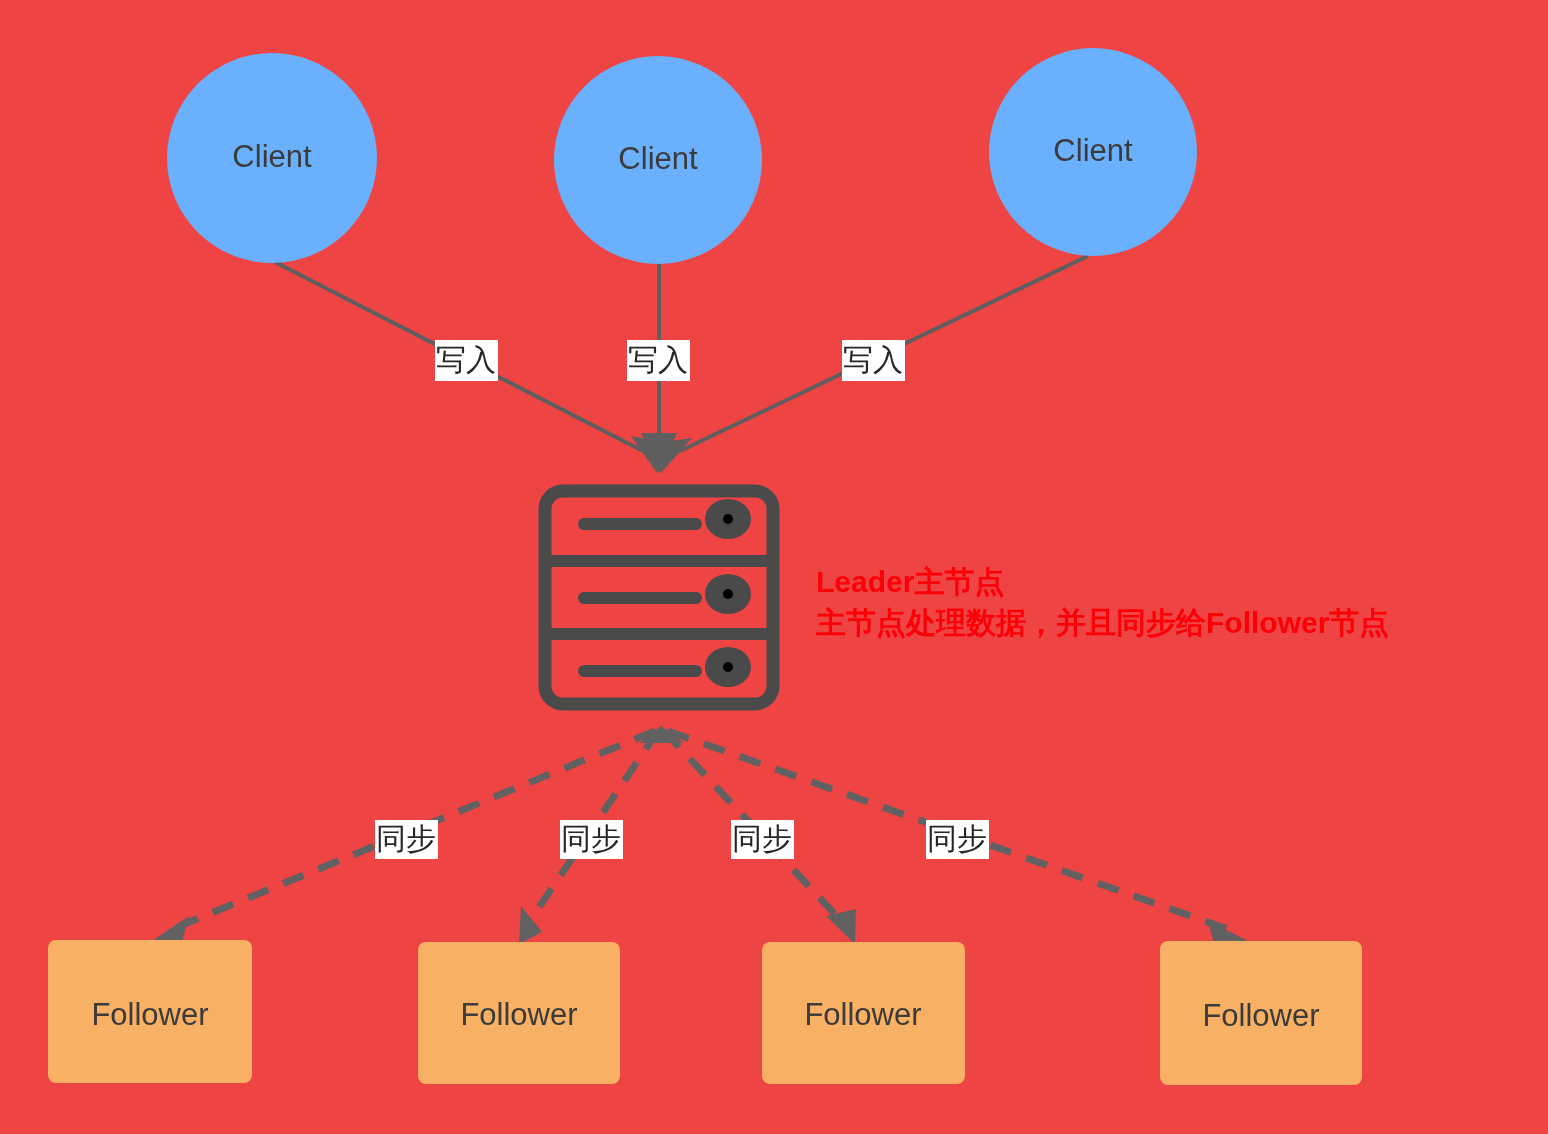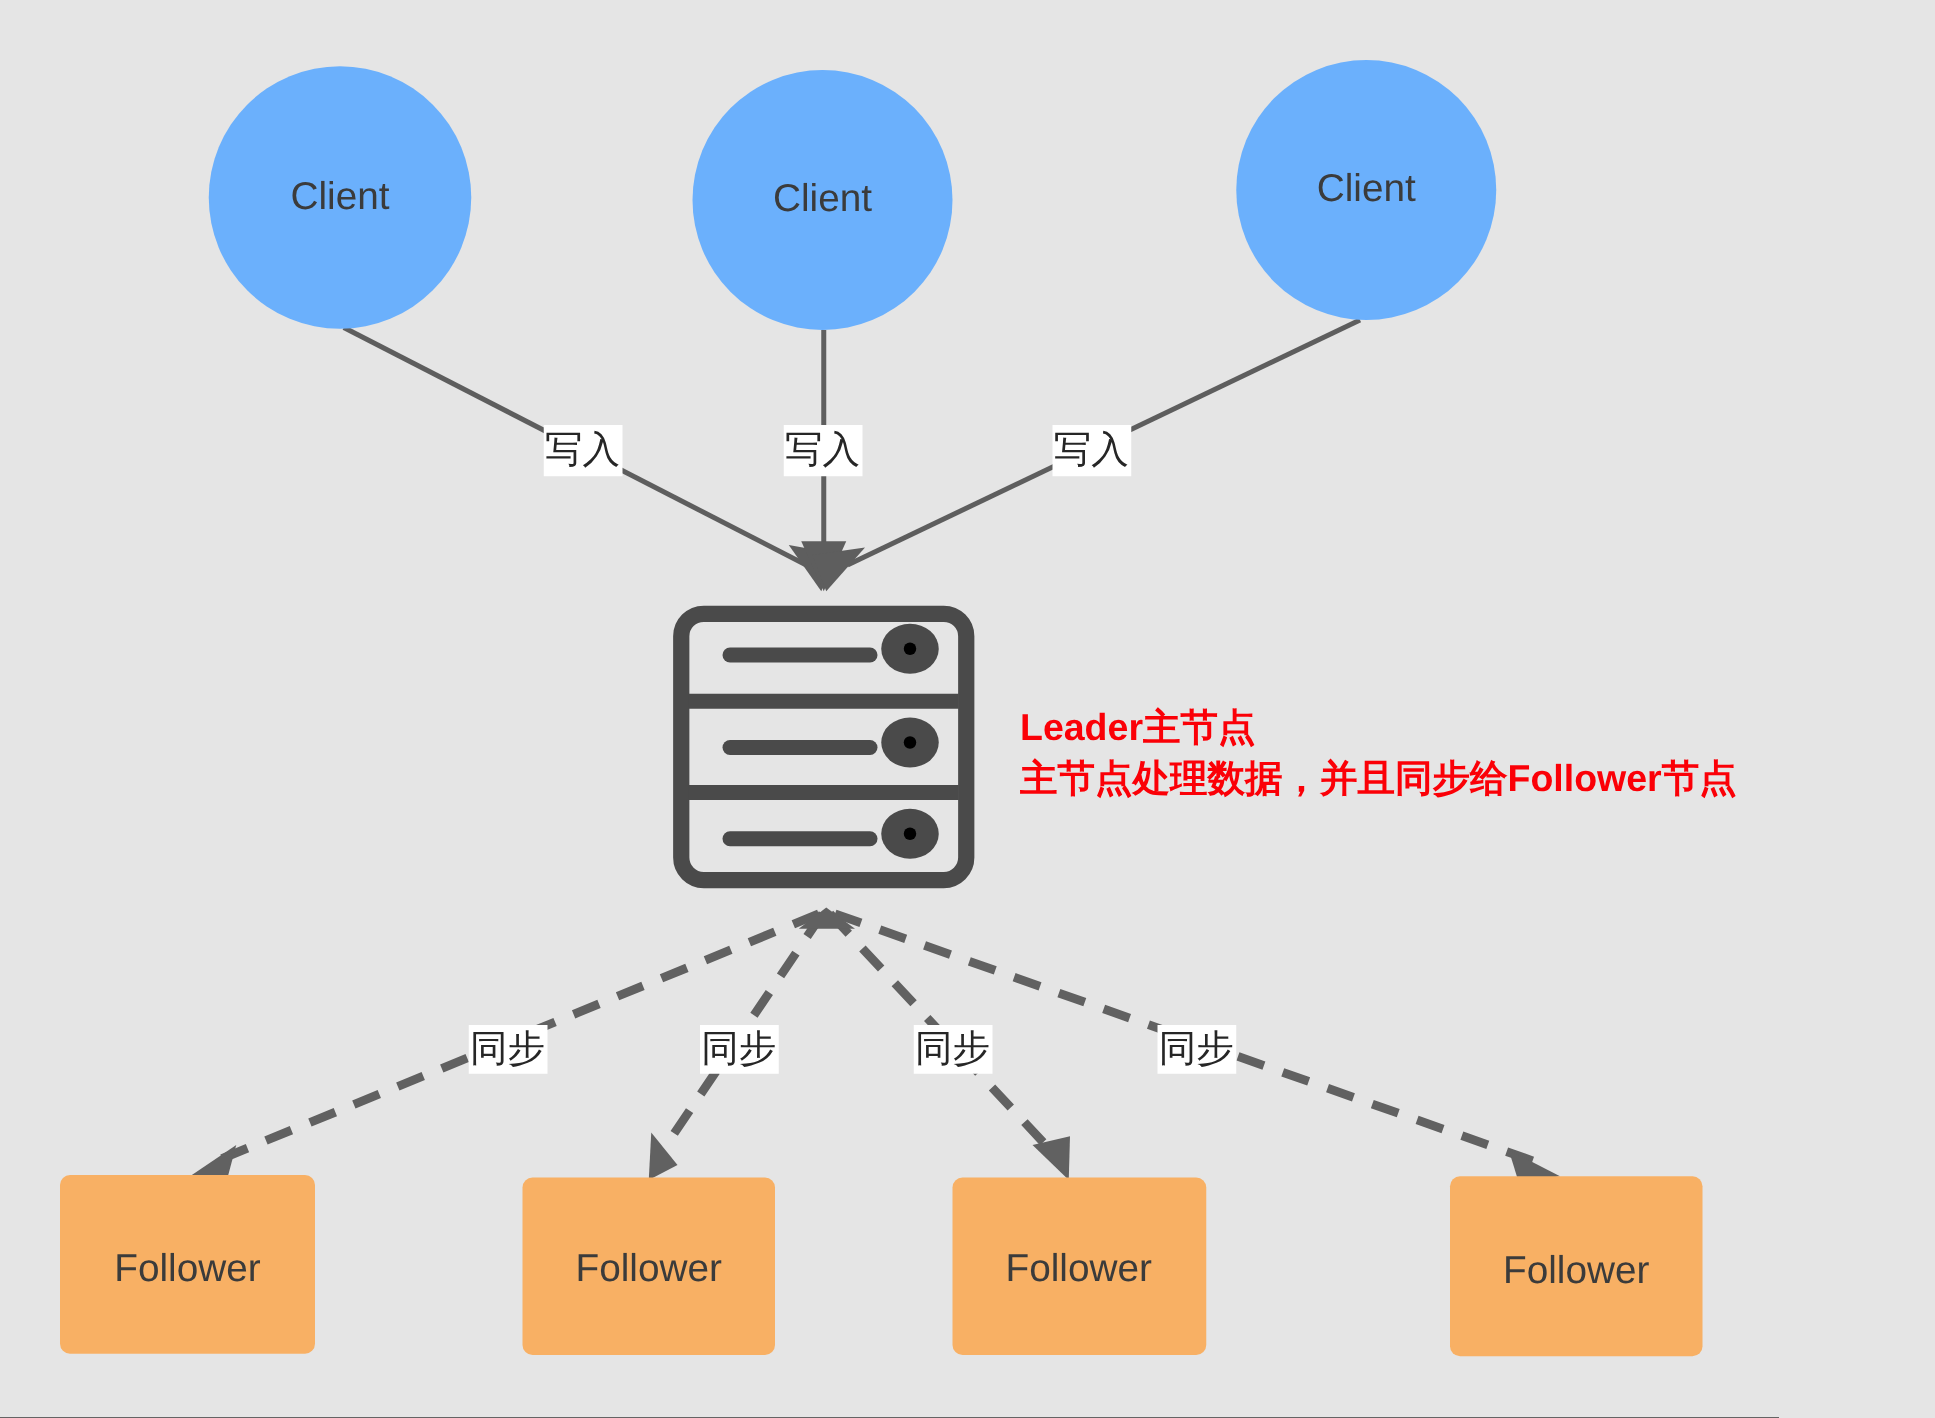--- a/index.html
+++ b/index.html
@@ -7,21 +7,21 @@
     padding: 0;
     background: #000000;
   }
   body {
     font-family: "Liberation Sans", "DejaVu Sans", sans-serif;
   }
   #stage {
     position: relative;
     width: 1548px;
     height: 1134px;
-    background: #e5e5e5;
+    background: #ef4444;
     overflow: hidden;
   }
   svg.layer {
     position: absolute;
     top: 0;
     left: 0;
     width: 1548px;
     height: 1134px;
   }
   .node-label {

